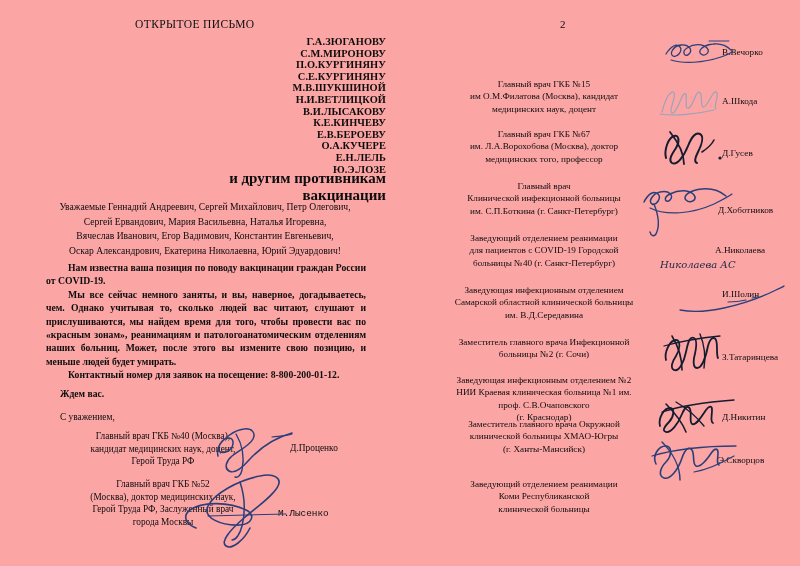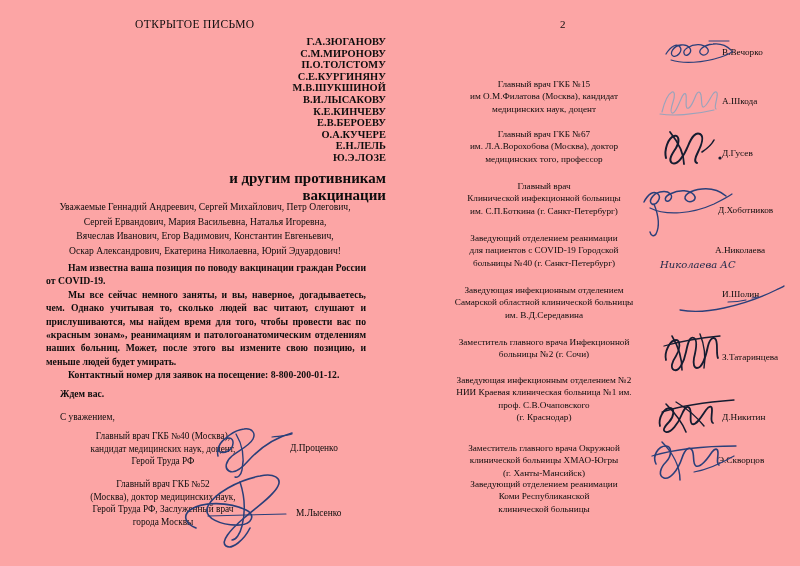--- a/index.html
+++ b/index.html
@@ -98,39 +98,39 @@
     text-align: center;
   }
   #sig-left-1 { left: 48px; top: 430px; }
   #sig-left-2 { left: 48px; top: 478px; text-align: center; }
 
   .sig-left-name {
     font-size: 9.4px;
     white-space: nowrap;
   }
   #sig-left-name-1 { left: 290px; top: 443px; }
-  #sig-left-name-2 { left: 296px; top: 508px; }
+  #sig-left-name-2 { left: 278px; top: 508px; font-family: Liberation Mono, monospace; }
 
   
   .sig-right-title {
     width: 232px;
     left: 428px;
     font-size: 9.2px;
     line-height: 12.4px;
     text-align: center;
     margin-top: 40px;
   }
   #rt-1 { top: 38px; }
   #rt-2 { top: 88px; }
   #rt-3 { top: 140px; }
   #rt-4 { top: 192px; }
   #rt-5 { top: 244px; }
   #rt-6 { top: 296px; }
   #rt-7 { top: 334px; }
-  #rt-8 { top: 402px; text-align: center; }
+  #rt-8 { top: 378px; text-align: center; }
   #rt-9 { top: 438px; }
 
   
   .sig-right-name {
     position: absolute;
     font-size: 9.2px;
     white-space: nowrap;
   }
   #rn-1 { left: 722px; top: 47px; }
   #rn-2 { left: 722px; top: 96px; }
@@ -164,23 +164,24 @@
 <body>
 
 <div id="page">
 
   <div class="blk c" id="open-letter-title">ОТКРЫТОЕ ПИСЬМО</div>
   <div class="blk c" id="page-number">2</div>
 
   <div class="blk" id="addressee-list">
     <span class="name">Г.А.ЗЮГАНОВУ</span>
     <span class="name">С.М.МИРОНОВУ</span>
-    <span class="name">П.О.ТОЛСТОМУ</span>
+    <span class="name">П.О.КУРГИНЯНУ</span>
     <span class="name">С.Е.КУРГИНЯНУ</span>
     <span class="name">М.В.ШУКШИНОЙ</span>
+    <span class="name">Н.И.ВЕТЛИЦКОЙ</span>
     <span class="name">В.И.ЛЫСАКОВУ</span>
     <span class="name">К.Е.КИНЧЕВУ</span>
     <span class="name">Е.В.БЕРОЕВУ</span>
     <span class="name">О.А.КУЧЕРЕ</span>
     <span class="name">Е.Н.ЛЕЛЬ</span>
     <span class="name">Ю.Э.ЛОЗЕ</span>
   </div>
   <div class="blk" id="addressee-others">и другим противникам вакцинации</div>
 
   <div class="blk" id="salutation">

